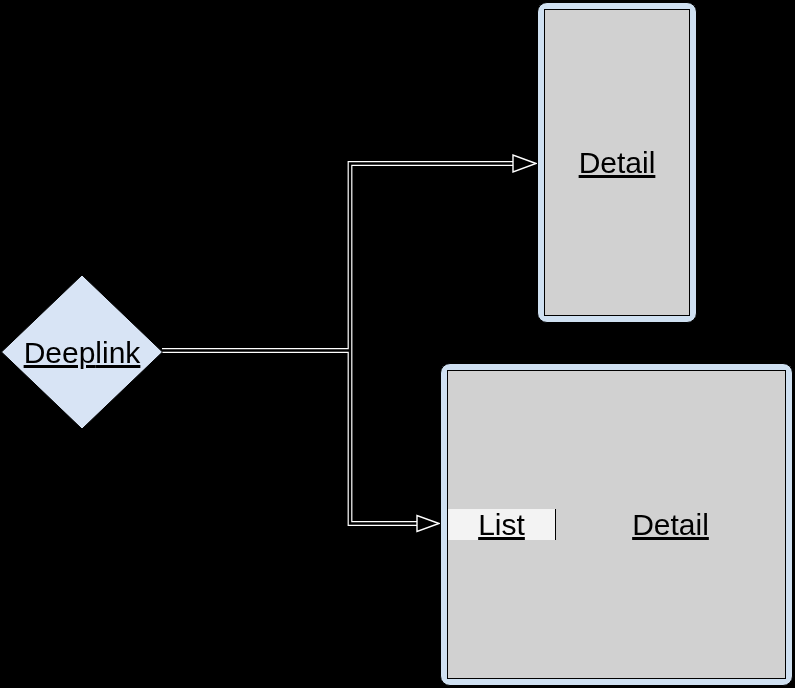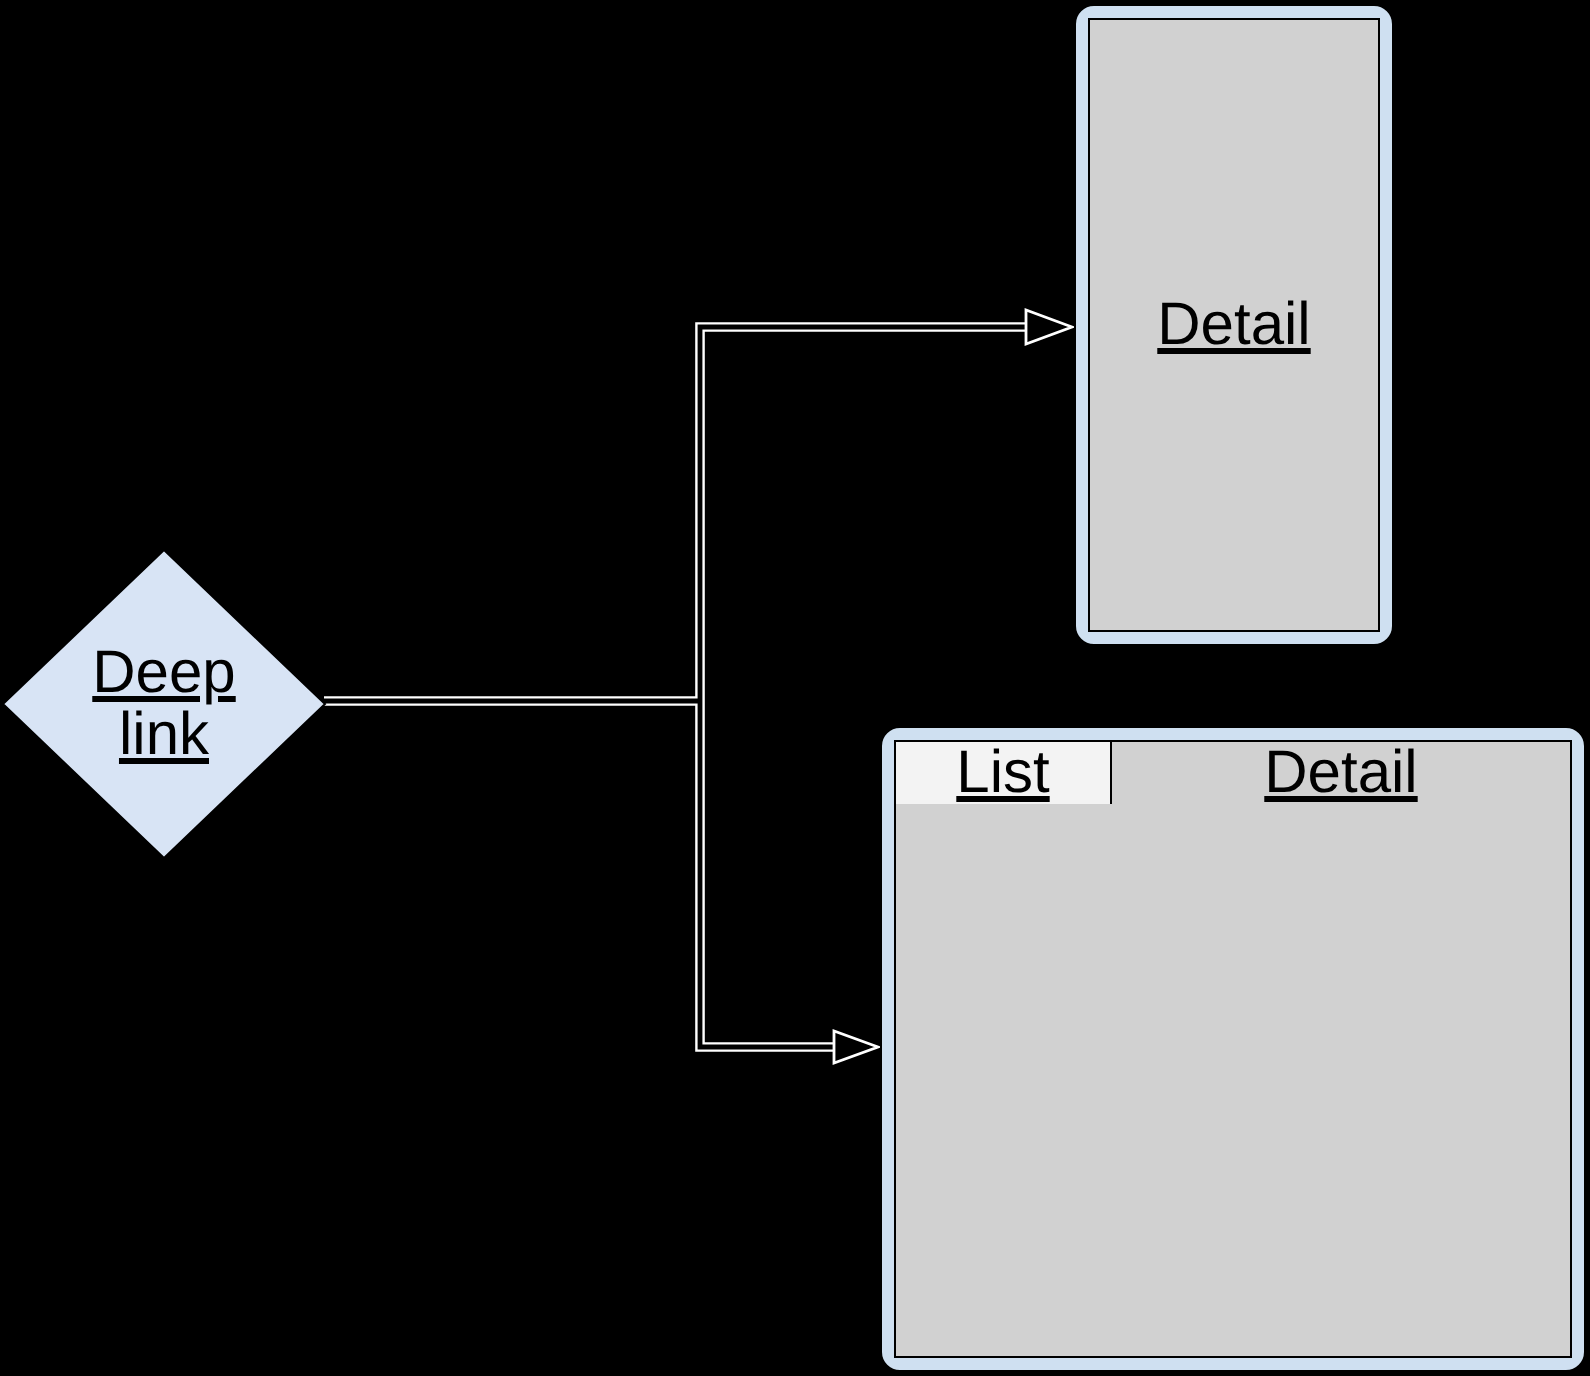--- a/index.html
+++ b/index.html
@@ -64,39 +64,39 @@
     width: 164px; height: 156px;
   }
   .diamond-node svg { position: absolute; left: 0; top: 0; }
   .diamond-shape {
     fill: var(--color-node-fill);
     stroke: var(--color-outline);
     stroke-width: 1;
   }
   .diamond-label {
     position: absolute; inset: 0;
-    display: flex; flex-direction: column;
+    display: flex; 
     align-items: center; justify-content: center;
   }
   
   .frame {
     position: absolute;
     background: var(--color-frame-fill);
     border: 1px solid var(--color-outline);
     border-radius: 10px;
     padding: 6px;
   }
   .frame-top  { left: 537px; top: 2px;   width: 160px; height: 321px; }
   .frame-bottom { left: 440px; top: 363px; width: 353px; height: 323px; }
   .screen {
     width: 100%; height: 100%;
     border: 1px solid var(--color-outline);
     background: var(--color-panel-gray);
     display: flex;
-    align-items: flex-start;
+    align-items: center;
   }
   .screen-single {
     align-items: center; justify-content: center;
   }
   .panel {
     display: flex; align-items: center; justify-content: center;
   }
   .panel-list {
     width: 108px; flex: 0 0 108px;
     background: var(--color-panel-light);

